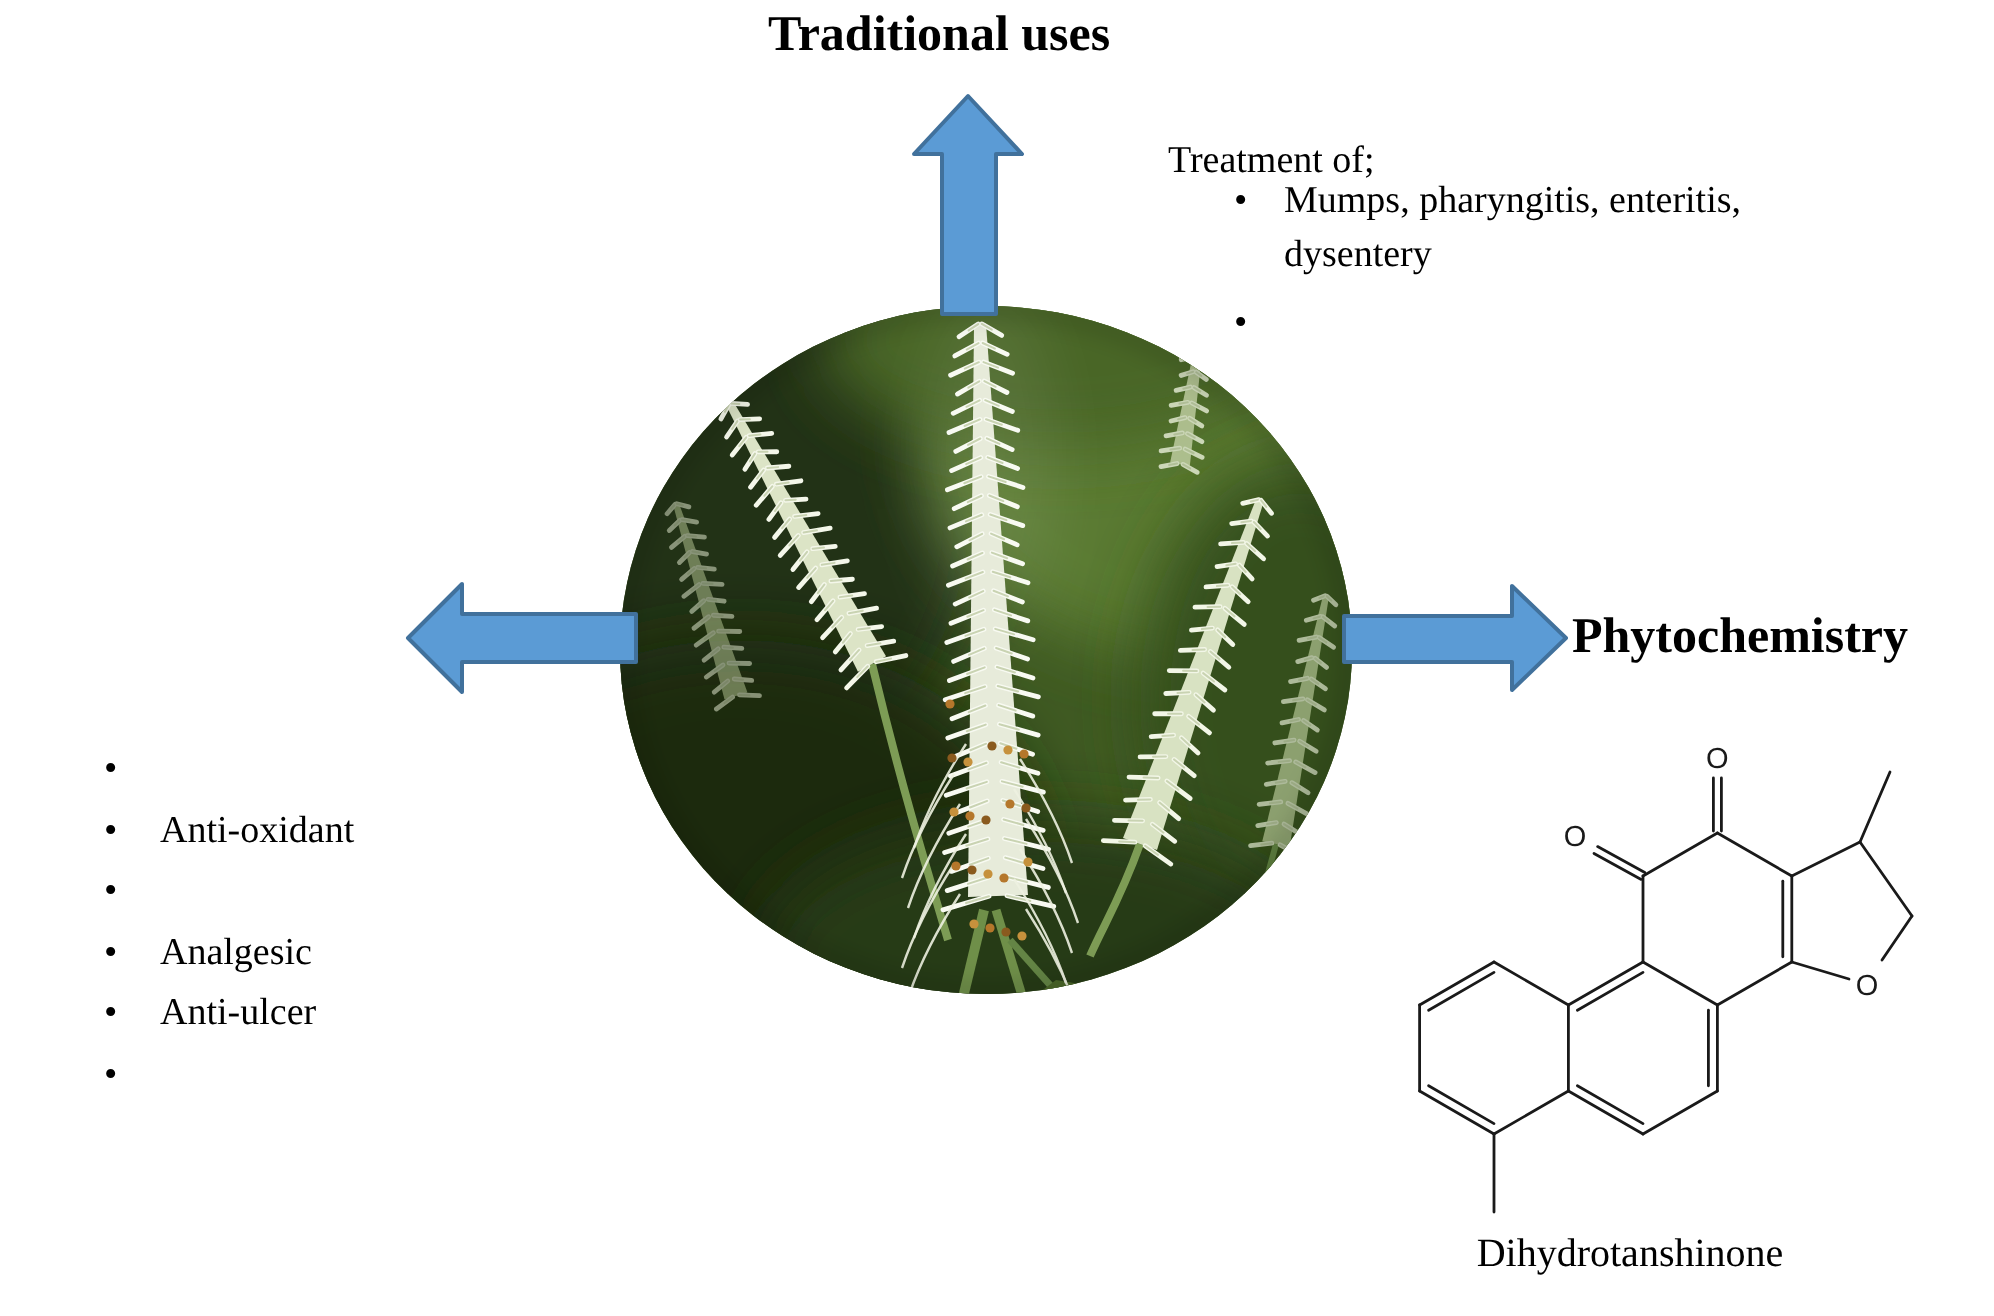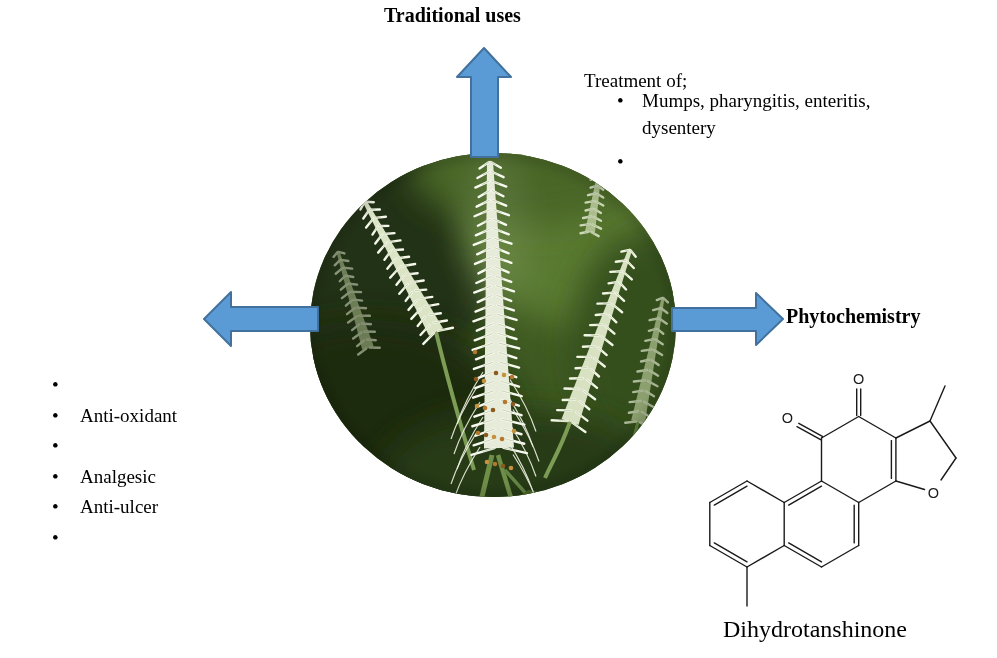--- a/index.html
+++ b/index.html
@@ -1,31 +1,31 @@
 <!DOCTYPE html>
 <html><head>
 <meta charset="utf-8">
 <style>
   html,body{margin:0;padding:0;background:#ffffff;}
   .canvas{
     position:relative;width:997px;height:658px;background:#ffffff;
     font-family:"Liberation Serif", serif;color:#000;overflow:hidden;
   }
   svg.layer{position:absolute;left:0;top:0;}
-  .title{position:absolute;font-weight:bold;font-size:20px;white-space:nowrap;}
+  .title{position:absolute;font-weight:bold;font-size:25px;white-space:nowrap;}
   .body-text{position:absolute;font-size:19px;margin-top:24px;}
   .bullets{position:absolute;font-size:19px;}
   .bi{display:flex;align-items:flex-start;}
   .top-bullets .bi{line-height:27px;margin-bottom:7px;}
   .top-bullets .bi .txt{max-width:242px;}
   .left-list .bi{line-height:30.5px;margin-bottom:0;white-space:nowrap;}
   .dot{flex:none;}
   .top-bullets .dot{width:25px;}
   .left-list .dot{width:28px;}
-  .compound{position:absolute;font-size:24px;text-align:center;white-space:nowrap;}
+  .compound{position:absolute;font-size:20px;text-align:center;white-space:nowrap;}
   .arrow{fill:#5B9BD5;stroke:#41719C;stroke-width:2;stroke-linejoin:round;}
   .bond{stroke:#1a1a1a;stroke-width:1.4;fill:none;stroke-linecap:round;}
   .atom{font-family:"Liberation Sans", sans-serif;font-size:14.5px;fill:#1a1a1a;}
 </style>
 </head>
 <body>
 
 <div class="canvas">
 
   <svg class="layer" width="997" height="658" viewBox="0 0 997 658">

